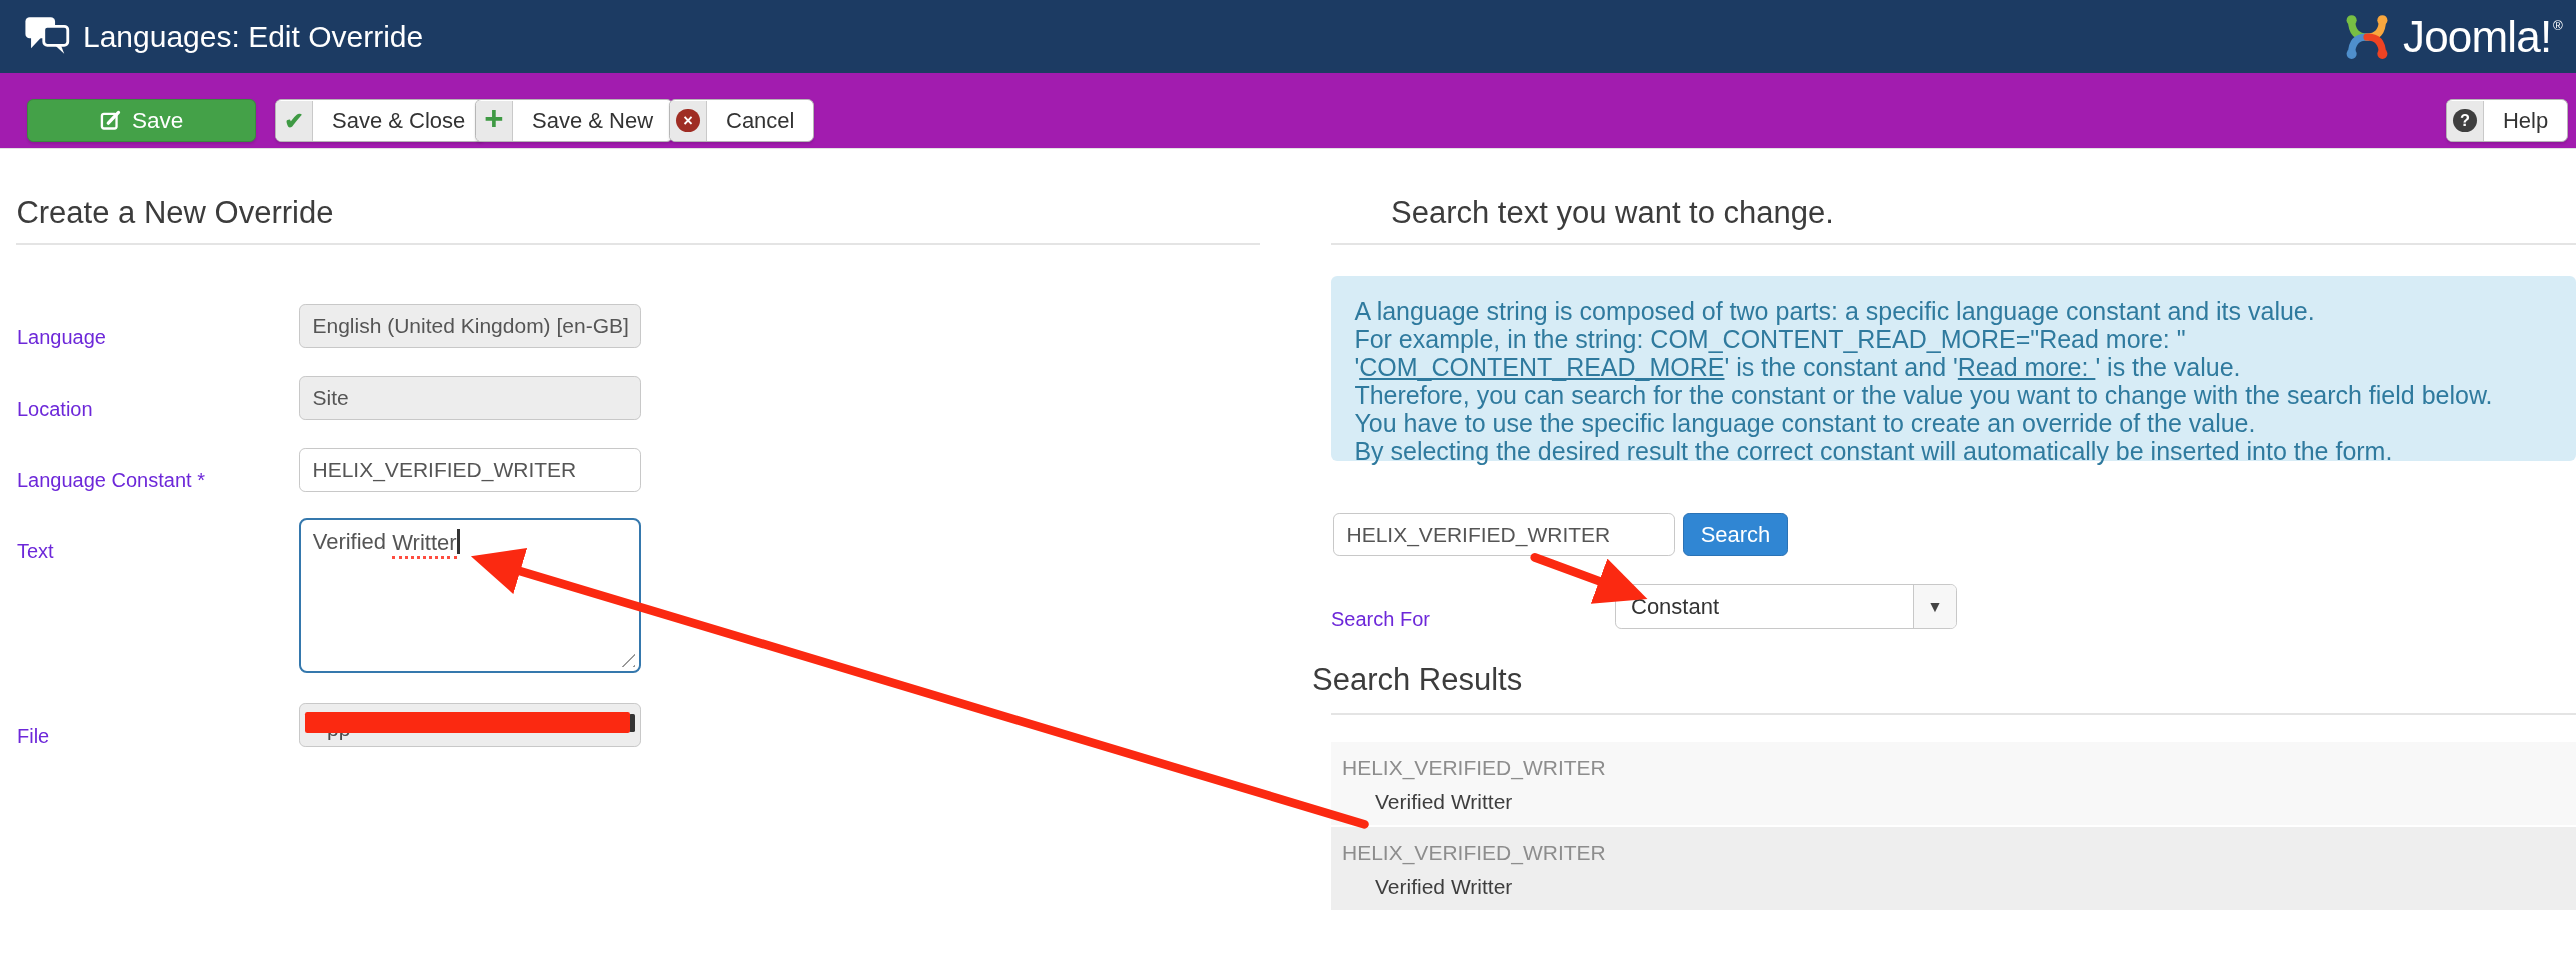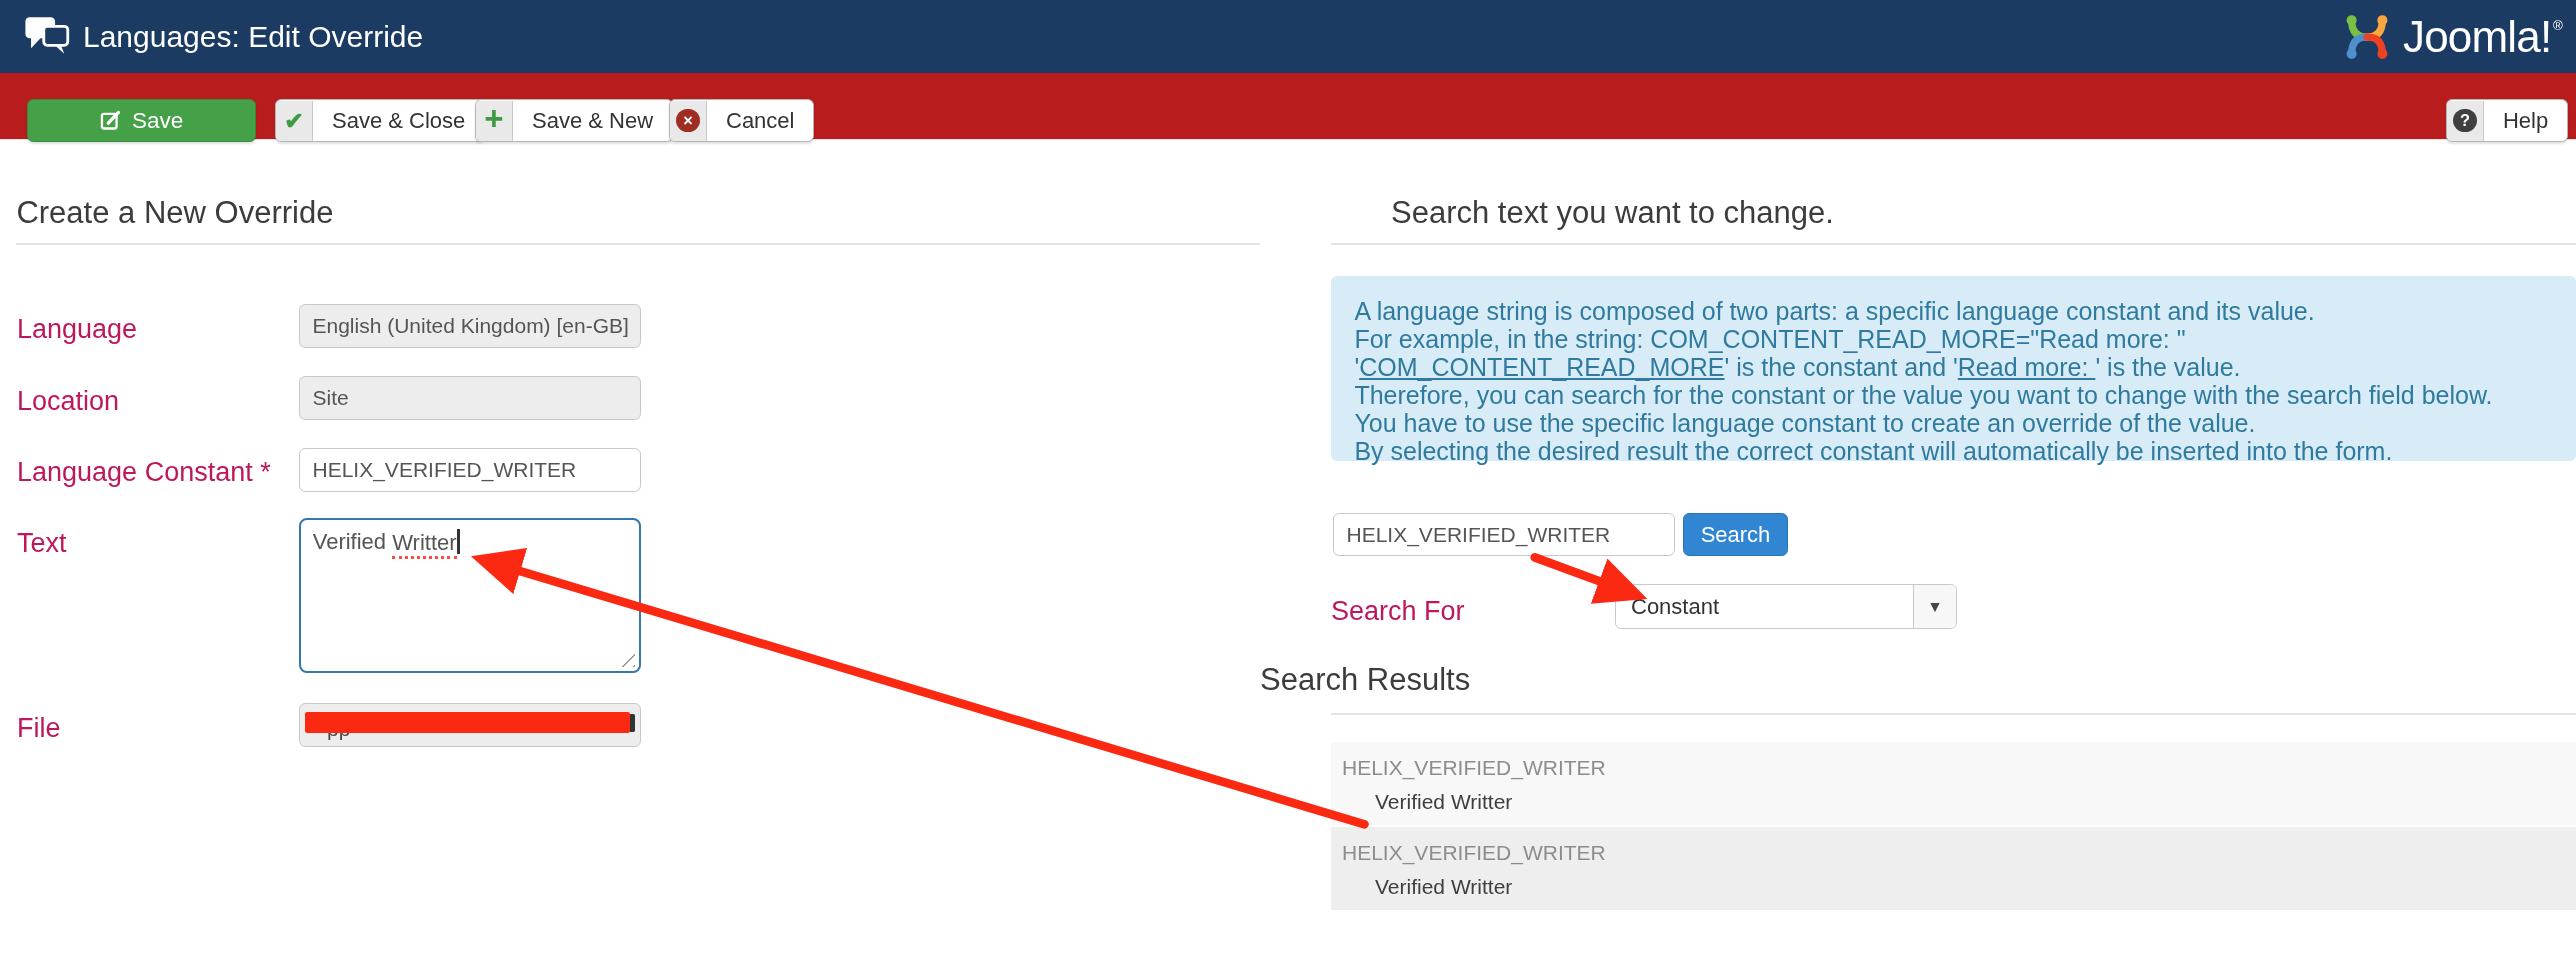--- a/index.html
+++ b/index.html
@@ -10,22 +10,22 @@
   .header { position:absolute; left:0; top:0; width:2576px; height:73px; background:#1c3b63; }
   .header-icon { position:absolute; left:24px; top:13.3px; width:48px; height:45px; }
   .header-title { position:absolute; left:83px; top:0; height:73px; line-height:73px;
                   color:#fff; font-size:30px; font-weight:400; white-space:nowrap; }
   .logo { position:absolute; right:14px; top:0; height:73px; display:flex; align-items:center; }
   .logo-knot { width:50px; height:50px; margin-right:11px; }
   .logo-word { color:#fff; font-size:44px; font-weight:400; letter-spacing:-0.8px; }
   .logo-reg { color:#fff; font-size:13.3px; vertical-align:22px; margin-left:1.6px; }
 
   
-  .toolbar { position:absolute; left:0; top:73px; width:2576px; height:67px;
-             background:#b91c1c; border-bottom:1.6px solid #e2e2e2;padding-left:19px; }
+  .toolbar { position:absolute; left:0; top:73px; width:2576px; height:76px;
+             background:#a21caf; border-bottom:1.6px solid #e2e2e2;padding-left:19px; }
   .btn { position:absolute; top:26px; height:43px; display:inline-flex; align-items:center;
          border-radius:6.2px; font-size:22px; cursor:pointer;
          box-shadow:0 1.6px 2.3px rgba(0,0,0,0.12); }
   .btn-save { left:26.5px; width:229px; background:#44a148; border:1.6px solid #3a8a3e;
               color:#fff; justify-content:center; font-size:22.6px; }
   .btn-save svg { width:23.4px; height:23.4px; margin-right:10px; }
   .btn-split { background:#fff; border:1.6px solid #b6b6b6; color:#333; overflow:hidden; }
   .seg-icon { width:37px; height:40px; background:#e9e9e9; border-right:1.6px solid #c9c9c9;
               display:flex; align-items:center; justify-content:center; }
   .seg-label { padding:0 19px; white-space:nowrap; color:#333; }
@@ -36,21 +36,21 @@
   .ic-help  { width:23.4px; height:23.4px; border-radius:50%; background:#3f3f3f; color:#fff;
               font-size:16.4px; font-weight:700; display:flex; align-items:center; justify-content:center; }
   .btn-sc { left:275px; } .btn-sn { left:475px; } .btn-cancel { left:669px; }
   .btn-help { right:7.8px; }
 
   
   .h-section { position:absolute; color:#3c3c3c; font-size:31px; font-weight:400; white-space:nowrap; }
   .rule { position:absolute; height:2.3px; background:#e4e4e4; }
 
   
-  .flabel { position:absolute; left:17px; color:#be185d; font-size:27px; white-space:nowrap; }
+  .flabel { position:absolute; left:17px; color:#6d28d9; font-size:20px; white-space:nowrap;margin-top:12px; }
   .finput { position:absolute; left:299px; width:342px; height:44px; border:1.6px solid #c8c8c8;
             border-radius:6.2px; font-size:21px; color:#555; padding:0 12.5px;
             display:flex; align-items:center; white-space:nowrap; overflow:hidden; }
   .disabled { background:#ededed; }
   .enabled  { background:#fff; }
   .ftextarea { position:absolute; left:299px; top:518px; width:342px; height:155px;
                border:2.3px solid #3578ad; border-radius:7.8px; background:#fff;
                font-size:22px; color:#555; padding:9.4px 11.7px; }
   .misspell { border-bottom:3.9px dotted #fe4d40; padding-bottom:0.8px;text-align:center; }
   .caret-bar { display:inline-block; width:2.3px; height:25px; background:#333;
@@ -206,21 +206,21 @@
 <div class="btn-search">
   <span>Search</span>
 </div>
 
 <div class="flabel" style="left:1331px; top:596px;">Search For</div>
 <div class="select">
   <div class="select-value">Constant</div>
   <div class="select-caret">▼</div>
 </div>
 
-<div class="h-section" style="left:1260px; top:662px;">Search Results</div>
+<div class="h-section" style="left:1312px; top:662px;">Search Results</div>
 <div class="rule" style="left:1331px; top:713px; width:1245px;"></div>
 
 <div class="result-row row-light" style="top:742px;">
   <div class="res-constant">HELIX_VERIFIED_WRITER</div>
   <div class="res-value">Verified Writter</div>
 </div>
 <div class="result-row row-dark" style="top:827px;">
   <div class="res-constant">HELIX_VERIFIED_WRITER</div>
   <div class="res-value">Verified Writter</div>
 </div>

